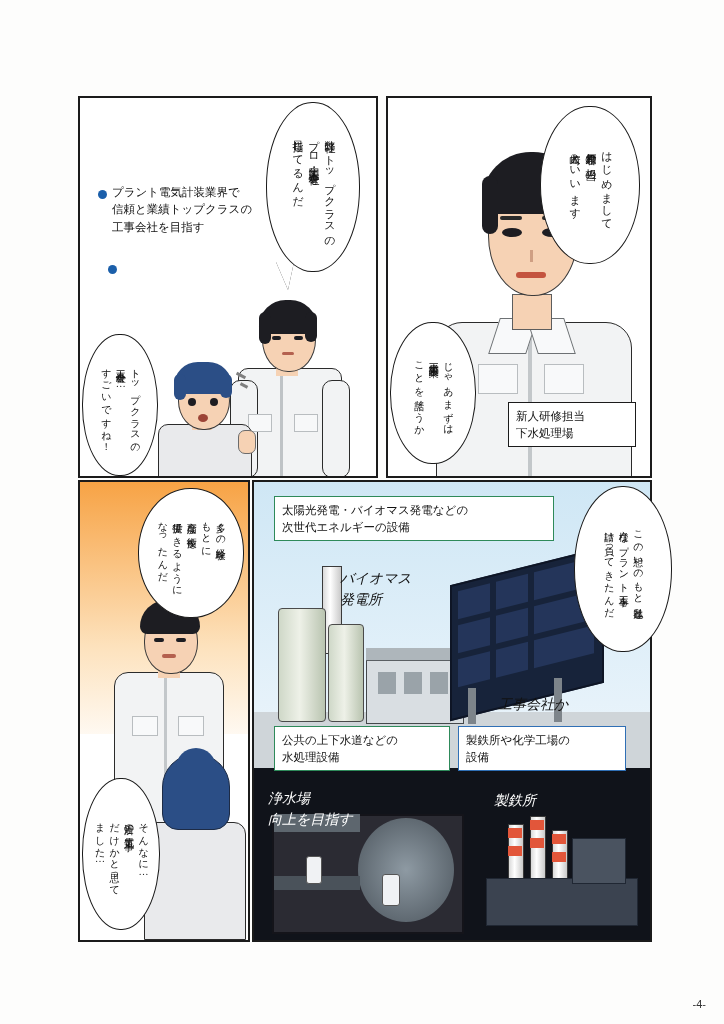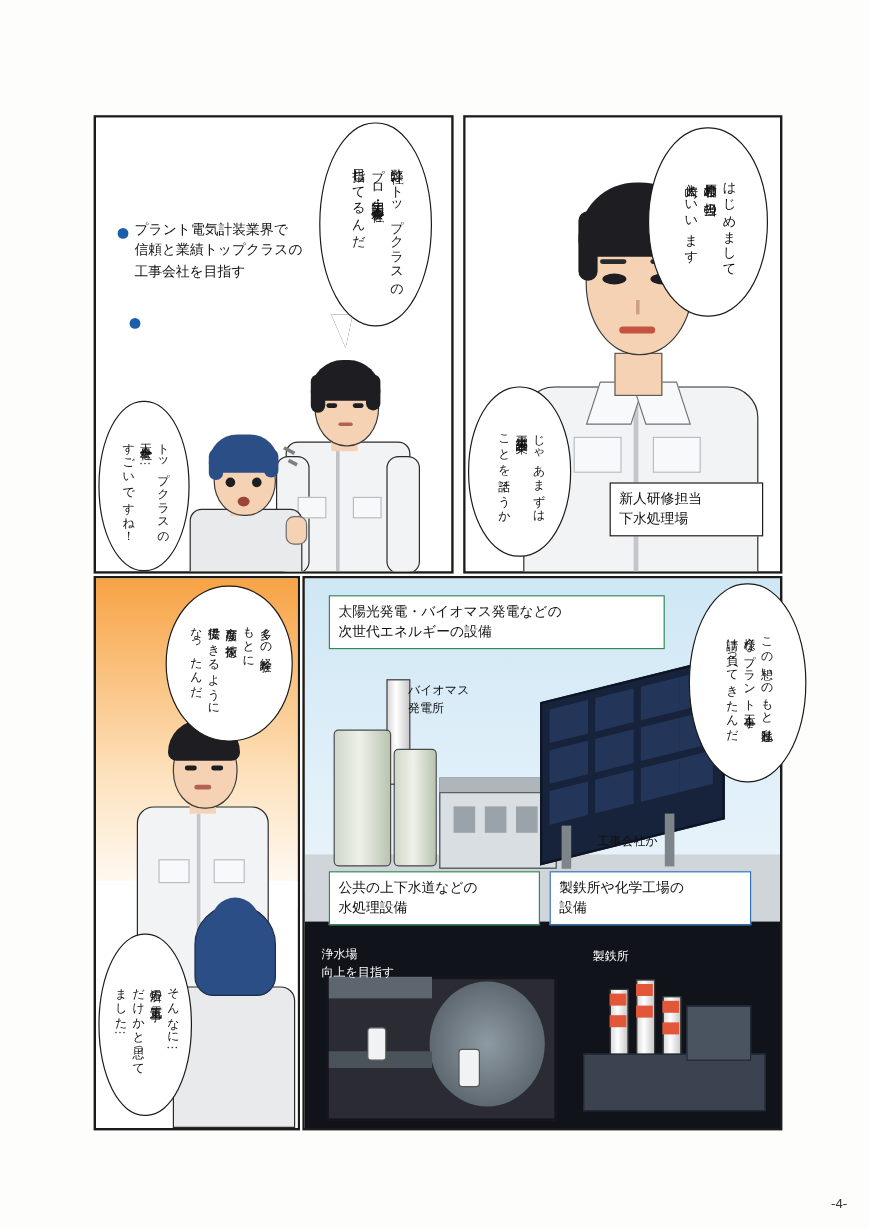--- a/index.html
+++ b/index.html
@@ -17,21 +17,21 @@
   .bubble{
     position:absolute;background:#fff;border:1.6px solid #1b1b1b;border-radius:50% / 42%;
     display:flex;align-items:center;justify-content:center;z-index:6;
   }
   .vtext{
     writing-mode:vertical-rl;text-orientation:upright;
     font-size:11px;line-height:1.45;letter-spacing:1px;white-space:pre;
     font-family:"Liberation Serif", serif;
   }
   .vtext.sm{font-size:10px;}
-  .htext{font-size:10px;line-height:1.5;font-family:"Liberation Serif", serif;white-space:pre;}
+  .htext{font-size:14px;line-height:1.5;font-family:"Liberation Serif", serif;white-space:pre;font-style:italic;}
 
   
   .tail{position:absolute;width:0;height:0;z-index:5;}
 
   
   .labelbox{
     position:absolute;border:1.5px solid #1b1b1b;background:#fff;z-index:7;
     font-size:11.5px;line-height:1.45;padding:5px 7px;white-space:pre;
     font-family:"Liberation Serif", serif;
   }

